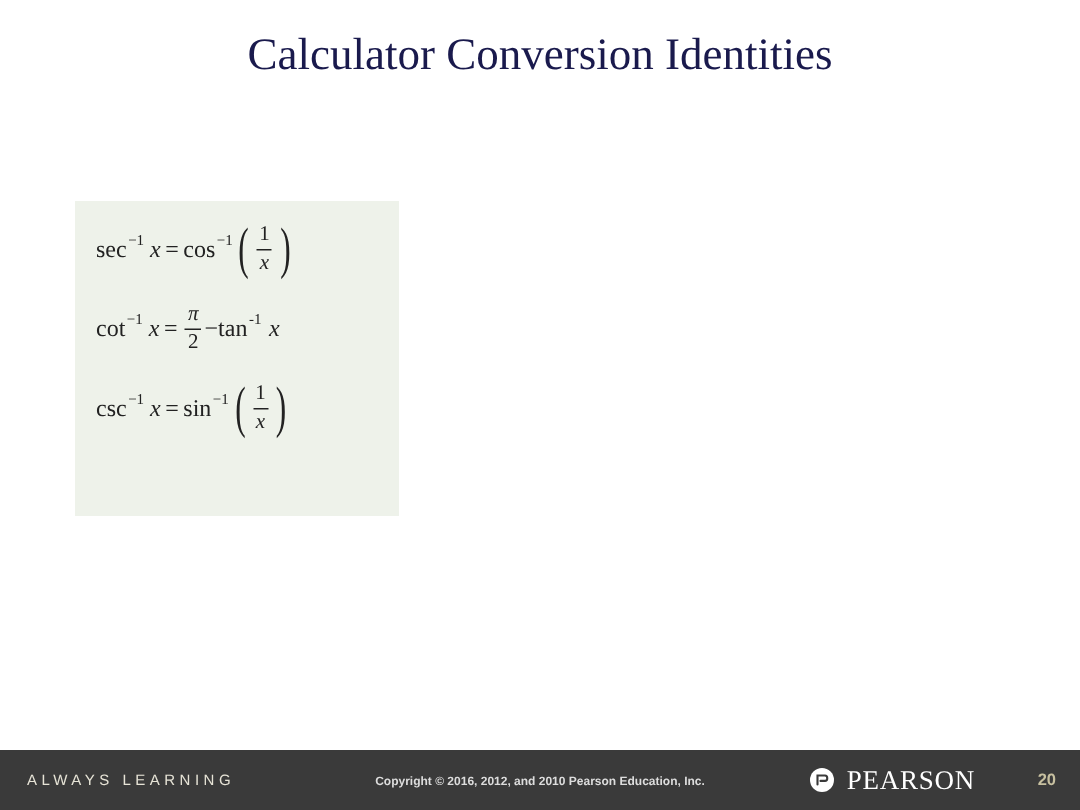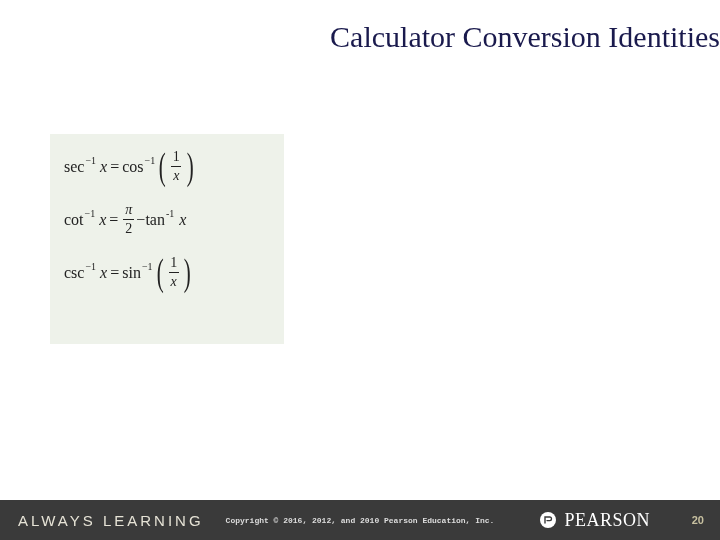--- a/index.html
+++ b/index.html
@@ -3,31 +3,31 @@
   <meta charset="utf-8">
   <style>
     * { margin: 0; padding: 0; box-sizing: border-box; }
     html, body { width: 720px; height: 540px; overflow: hidden; font-family: Georgia, 'Times New Roman', serif; background: #fff; }
     .slide { width: 720px; height: 540px; position: relative; background: #fff; }
     .title {
       position: absolute;
       top: 20px;
       left: 0;
       width: 720px;
-      text-align: right;
+      text-align: center;
       font-size: 30px;
       color: #1a1a4d;
       font-weight: 400;
       font-family: 'Times New Roman', Times, serif;
     }
     .math-panel {
       position: absolute;
       top: 134px;
       left: 50px;
-      width: 234px;
+      width: 216px;
       height: 210px;
       background: #eef2ea;
       padding: 16px 14px 14px 14px;
     }
     .eq {
       font-family: 'Times New Roman', Times, serif;
       color: #222;
       font-size: 16px;
       line-height: 1;
       margin-bottom: 20px;
@@ -68,33 +68,33 @@
       bottom: 0;
       width: 720px;
       height: 40px;
       background: #3a3a3a;
       display: flex;
       align-items: center;
     }
     .tagline {
       color: #e6e3d6;
       font-family: Arial, Helvetica, sans-serif;
-      font-size: 15px;
+      font-size: 10px;
       letter-spacing: 3px;
       font-weight: 400;
       margin-left: 18px;
       white-space: nowrap;
       text-align: center;
     }
     .copyright {
       position: absolute;
       left: 50%;
       transform: translateX(-50%);
       color: #ddd;
-      font-family: Liberation Mono, monospace;
+      font-family: Liberation Sans, sans-serif;
       font-size: 8px;
       white-space: nowrap;
       font-weight: 700;
     }
     .brand {
       position: absolute;
       right: 70px;
       color: #fff;
       font-family: 'Times New Roman', Times, serif;
       font-size: 18px;

